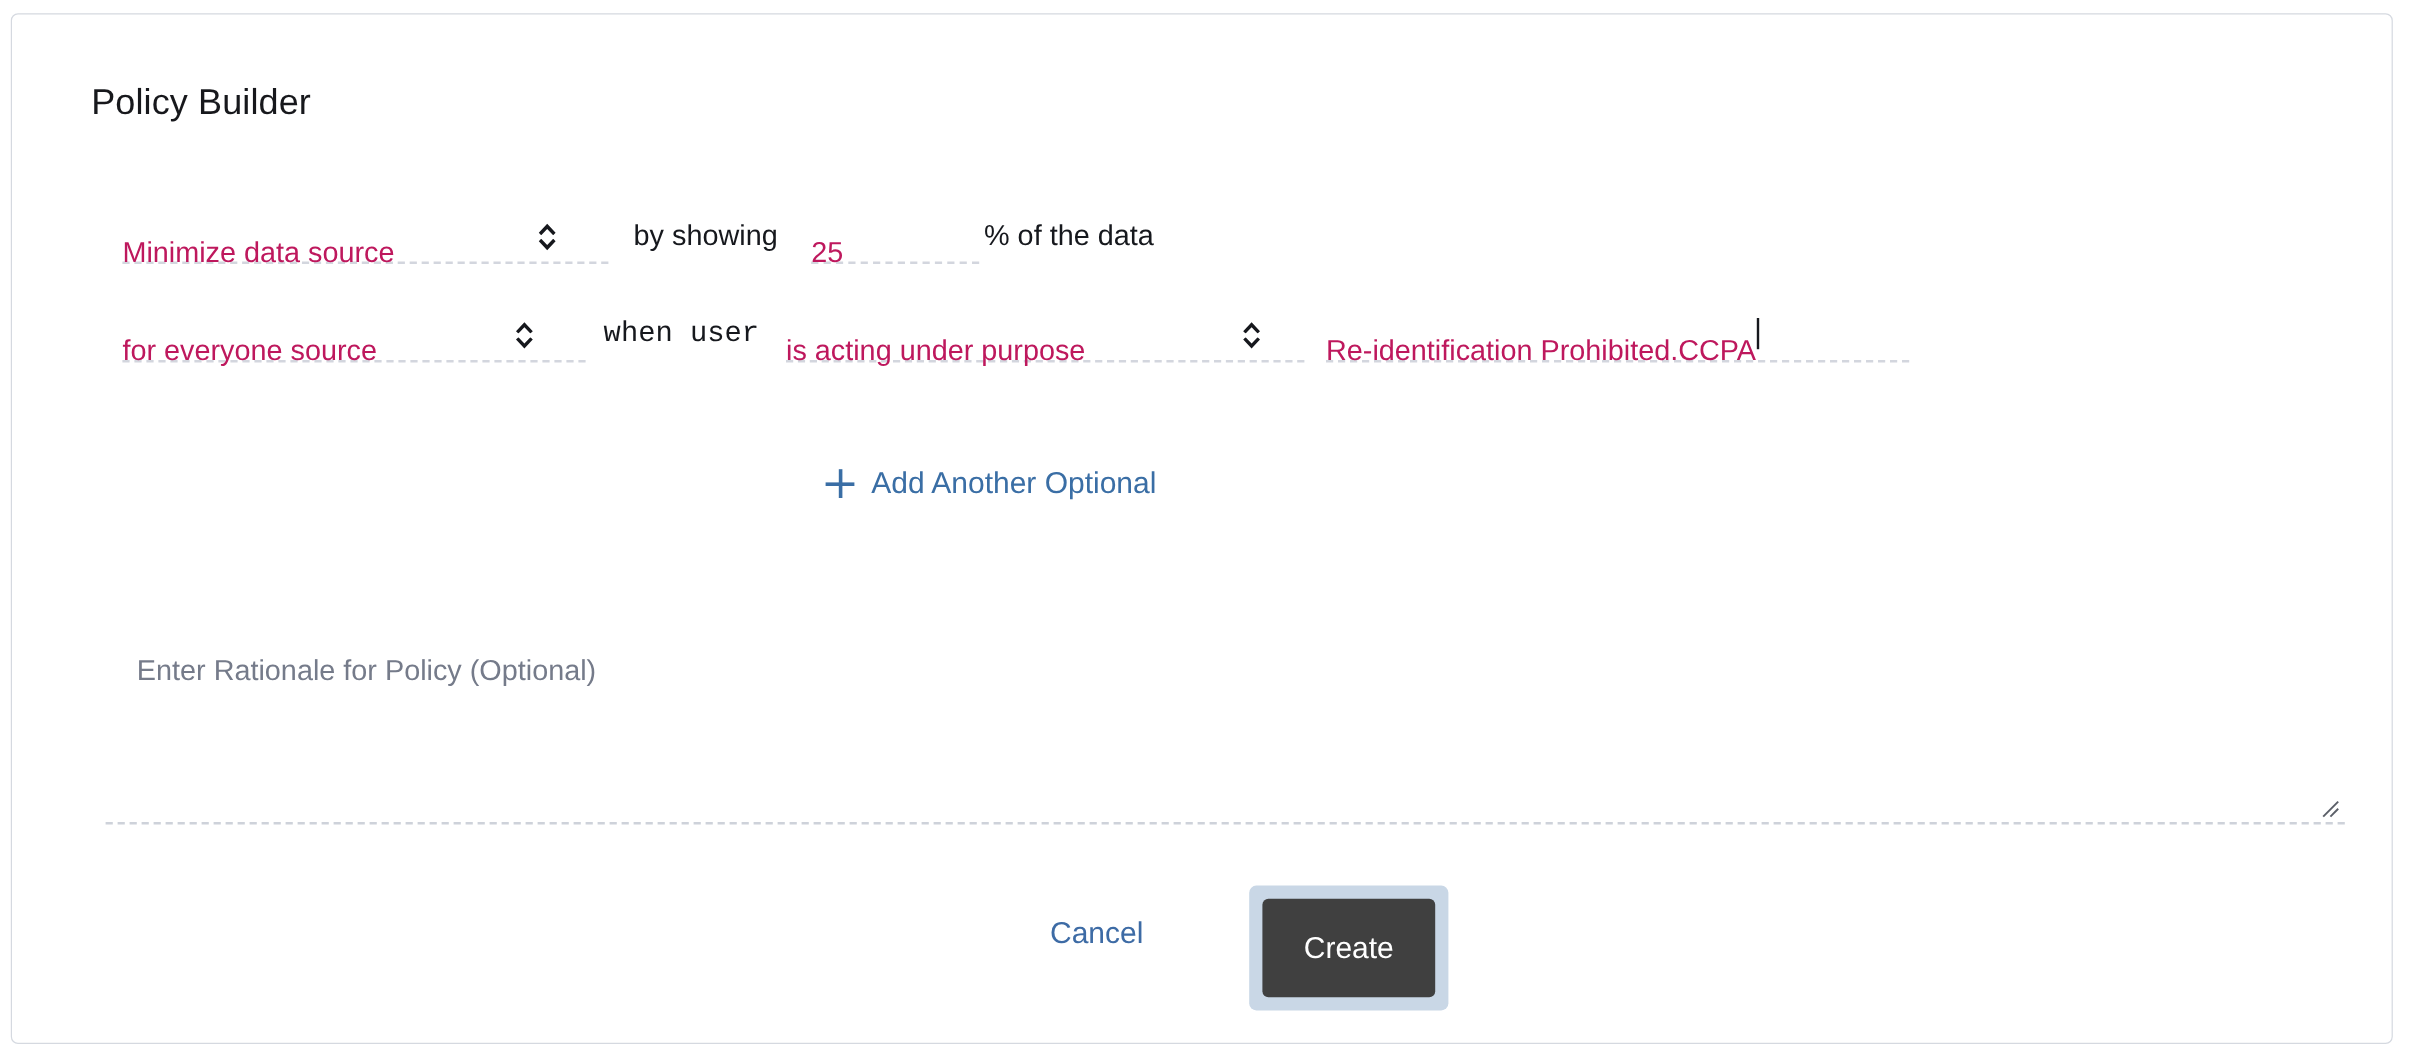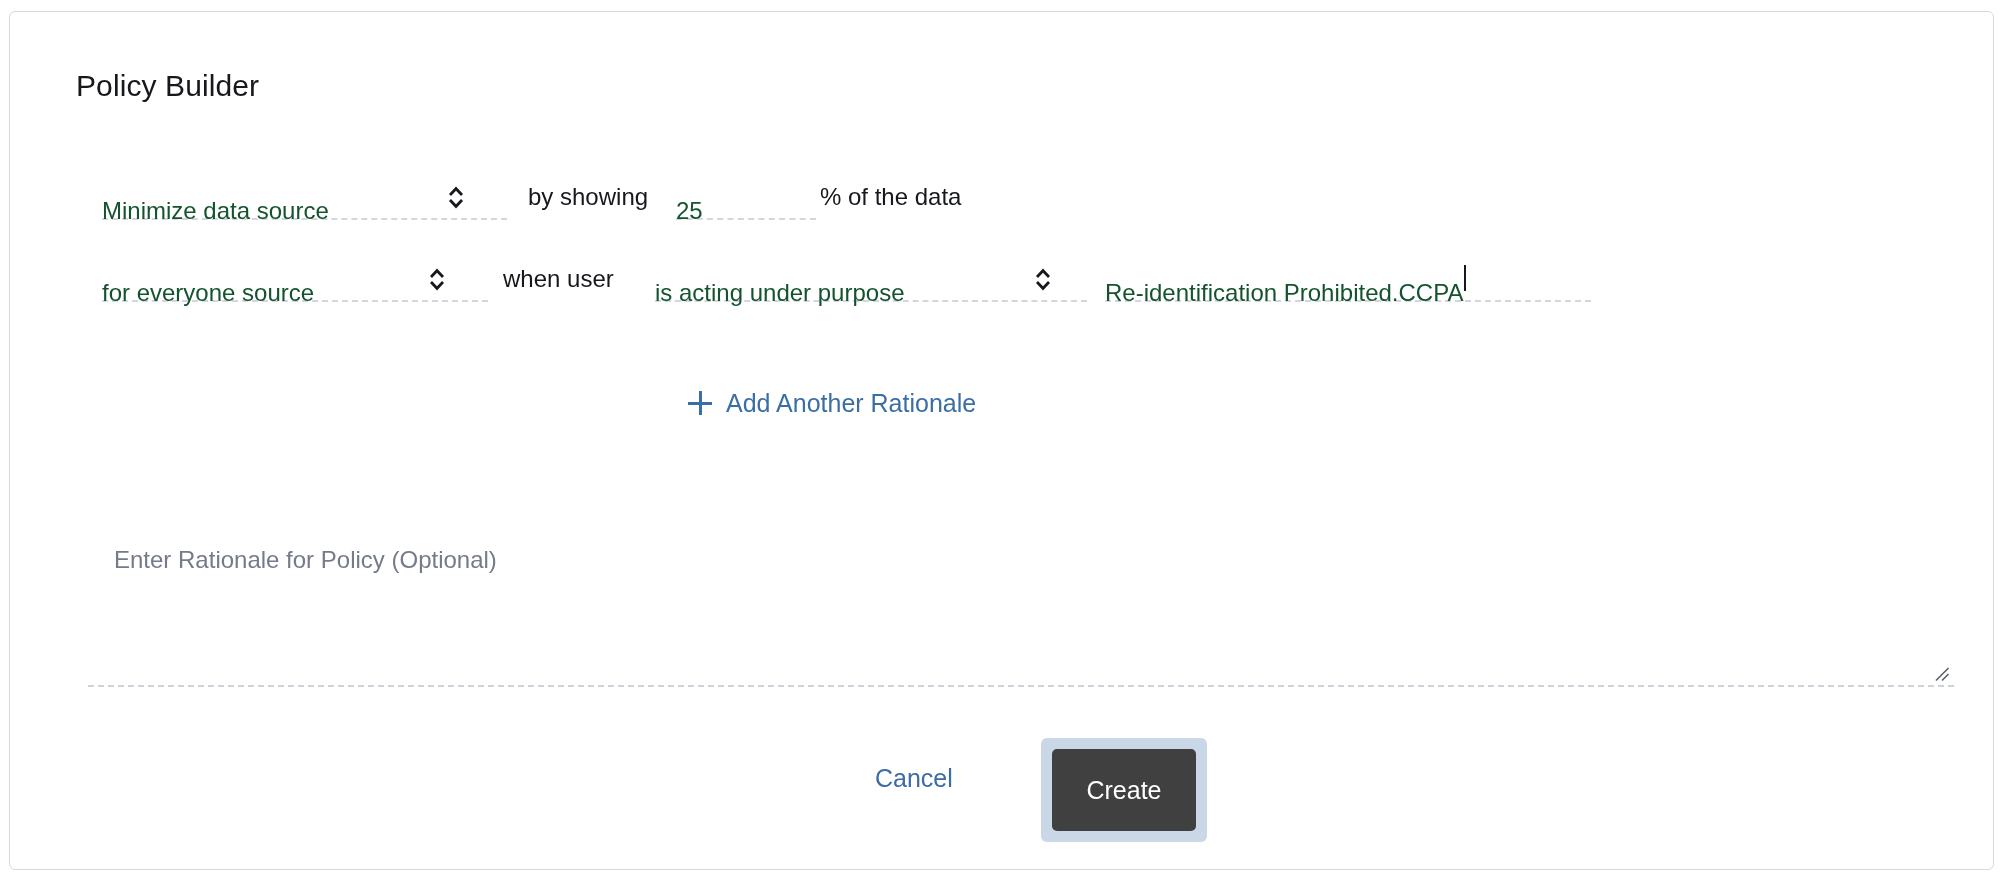--- a/index.html
+++ b/index.html
@@ -76,21 +76,21 @@
   }
 
   .field-text {
     font-size: 24px;
     line-height: 28px;
     color: #16181d;
     white-space: nowrap;
   }
 
   .field-text.value {
-    color: #14532d;
+    color: #be185d;
     margin-top: 29px;
   }
 
   .static-text {
     position: absolute;
     font-size: 24px;
     line-height: 28px;
     color: #16181d;
     white-space: nowrap;
     height: 46px;
@@ -279,21 +279,21 @@
 
         <div class="select-arrows" style="left:418px; top:8px;">
           <svg width="16" height="10" viewBox="0 0 16 10" aria-hidden="true">
             <path d="M8 0.5 L15 8 L13 10 L8 4.8 L3 10 L1 8 Z" fill="#16181d"></path>
           </svg>
           <svg width="16" height="10" viewBox="0 0 16 10" aria-hidden="true">
             <path d="M8 9.5 L1 2 L3 0 L8 5.2 L13 0 L15 2 Z" fill="#16181d"></path>
           </svg>
         </div>
 
-        <div class="static-text" style="left:493px; top:0;">when user</div>
+        <div class="static-text" style="left:493px; top:0;font-family:Liberation Mono, monospace;">when user</div>
 
         <div class="field dashed" style="left:645px; top:0; width:432px;text-align:right;">
           <span class="field-text value">is acting under purpose</span>
         </div>
 
         <div class="select-arrows" style="left:1024px; top:8px;">
           <svg width="16" height="10" viewBox="0 0 16 10" aria-hidden="true">
             <path d="M8 0.5 L15 8 L13 10 L8 4.8 L3 10 L1 8 Z" fill="#16181d"></path>
           </svg>
           <svg width="16" height="10" viewBox="0 0 16 10" aria-hidden="true">
@@ -303,21 +303,21 @@
 
         <div class="field dashed" style="left:1095px; top:0; width:486px;">
           <span class="field-text value">Re-identification Prohibited.CCPA</span>
             <span class="caret"></span>
         </div>
       </div>
     </div>
 
     <div class="add-condition">
       <span class="plus"></span>
-      <span class="label">Add Another Rationale</span>
+      <span class="label">Add Another Optional</span>
     </div>
 
     <div class="rationale-wrap">
       <div class="rationale-placeholder">Enter Rationale for Policy (Optional)</div>
       <span class="resize-handle">
         <svg width="18" height="18" viewBox="0 0 18 18" aria-hidden="true">
           <path d="M16.5 4 L4 16.5" stroke="#5b5f68" stroke-width="1.6" fill="none"></path>
           <path d="M16.5 10 L10 16.5" stroke="#5b5f68" stroke-width="1.6" fill="none"></path>
         </svg>
       </span>

